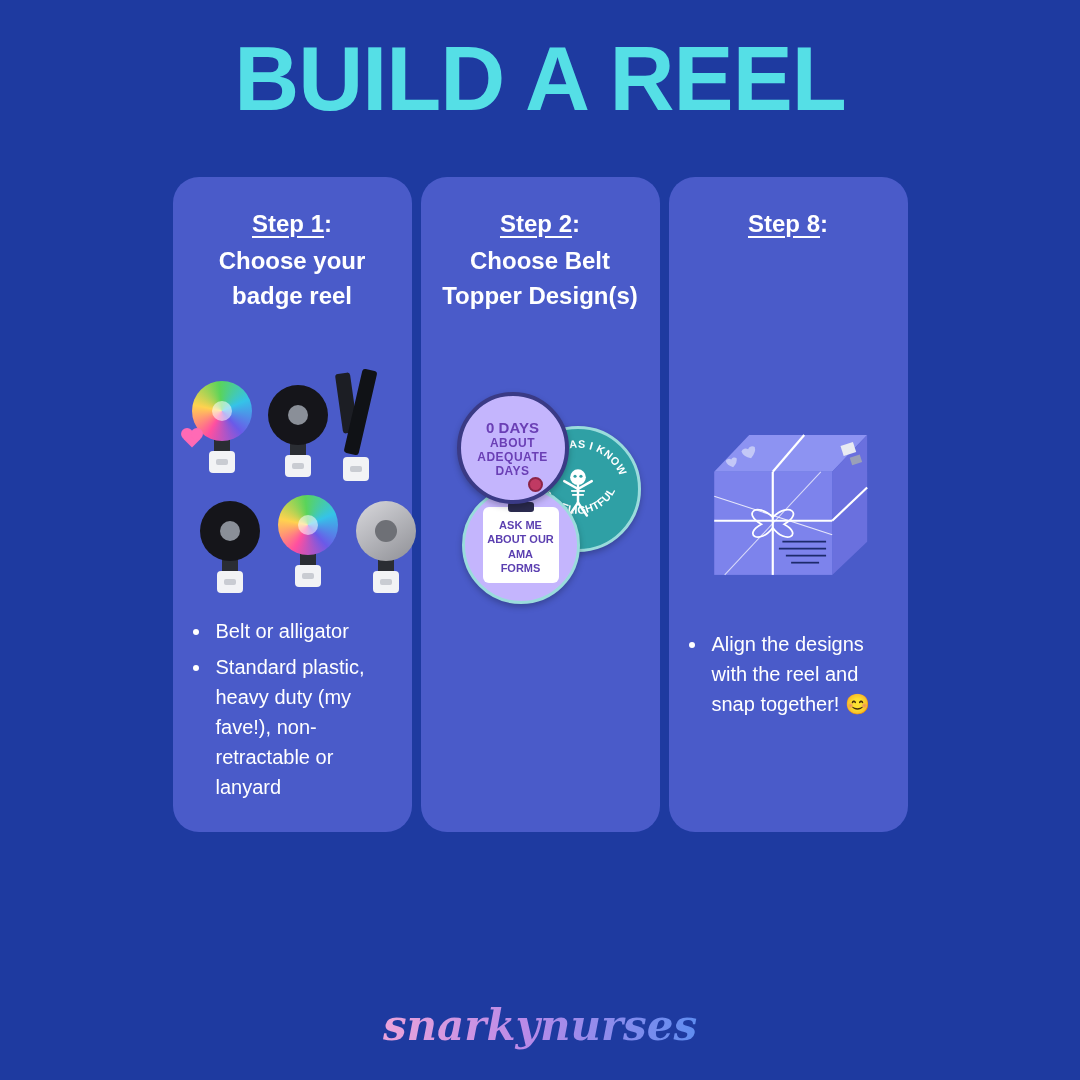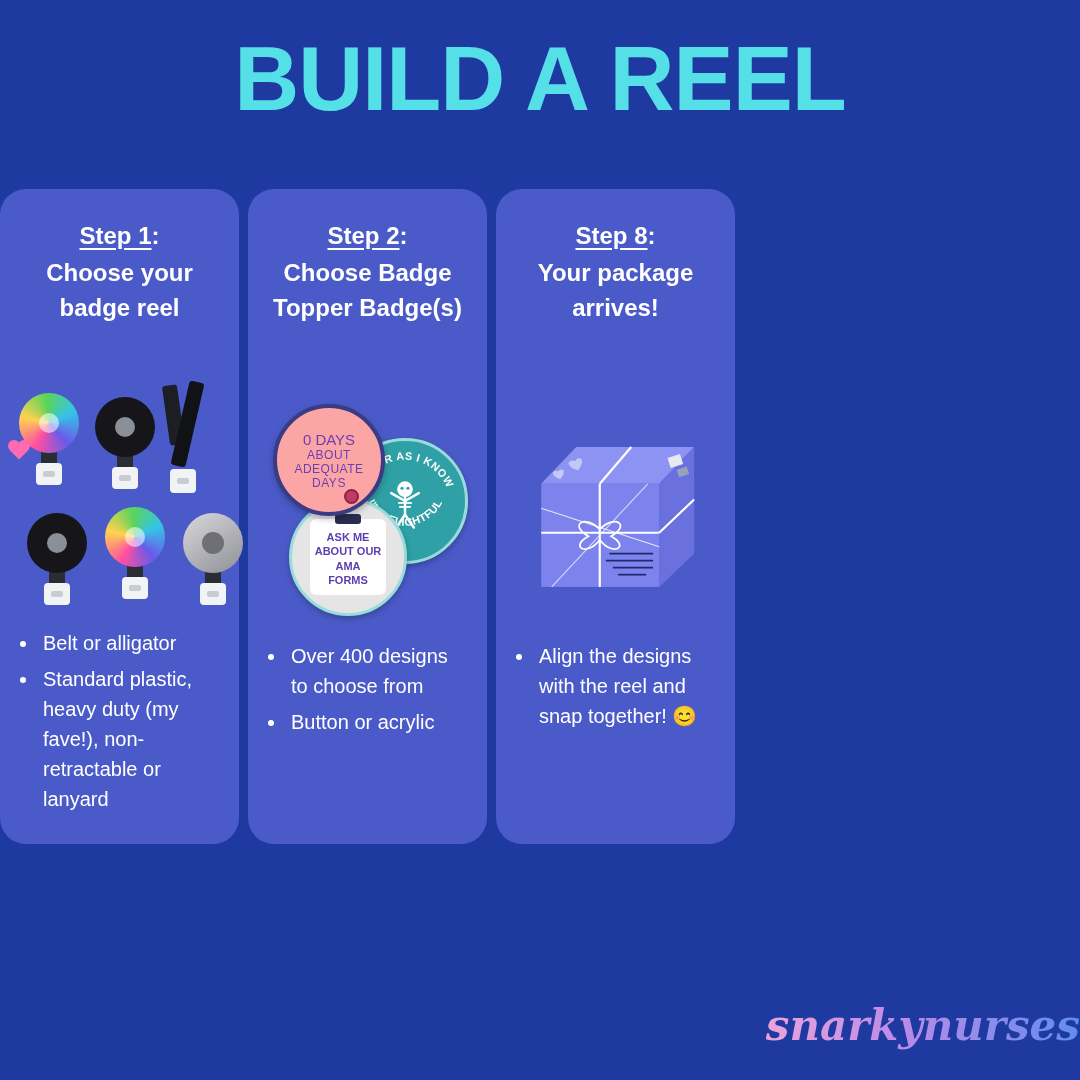--- a/index.html
+++ b/index.html
@@ -12,36 +12,36 @@
     color:#fff;
   }
   .title {
     margin-top:28px;
     text-align:center;
     font-size:90px;
     font-weight:800;
     letter-spacing:-1px;
     color:#55dfe6;
   }
-  .cards { display:flex; gap:9px; margin-top:58px; }
+  .cards { display:flex; justify-content:center; gap:9px; margin-top:46px; }
   .card {
     width:239px; height:655px;
     background:#4a5bc9;
     border-radius:26px;
     padding:30px 19px 24px;
     display:flex; flex-direction:column;
   }
   .card-head { text-align:center; font-size:24px; line-height:1.45; height:160px; }
   .step-label { font-weight:700; text-decoration:underline; text-underline-offset:4px; }
   .step-colon { font-weight:700; }
   .step-heading { font-weight:700; margin-top:2px; }
   .card-image { height:262px; display:flex; align-items:center; justify-content:center; }
   .bullets { list-style:disc; padding-left:20px; font-size:20px; line-height:1.5; }
   .bullets li { margin-bottom:6px; padding-left:4px; }
-  .footer-wrap { position:absolute; bottom:30px; left:0; width:100%; text-align:right; }
+  .footer-wrap { position:absolute; bottom:30px; left:0; width:100%; text-align:center; }
   .footer {
     display:inline-block;
     font-size:42px; font-style:italic; font-weight:700;
     font-family:"DejaVu Serif", serif;
     background:linear-gradient(90deg,#eba4da 0%, #b98ae8 45%, #5f8df0 100%);
     -webkit-background-clip:text; background-clip:text; color:transparent;
   }
 
   
   .reels { position:relative; width:232px; height:240px; }
@@ -62,36 +62,36 @@
   .lanyard { position:absolute; right:4px; top:0; width:74px; height:118px; }
   .lan-strap1 { position:absolute; width:15px; height:86px; background:#101216; border-radius:3px; left:38px; top:0; transform:rotate(13deg); }
   .lan-strap2 { position:absolute; width:15px; height:60px; background:#1c1e24; border-radius:3px; left:24px; top:4px; transform:rotate(-8deg); }
   .lan-clip { position:absolute; left:28px; top:88px; width:26px; height:24px; background:#f2f3f5; border-radius:4px; }
   .lan-clip::after { content:""; position:absolute; left:7px; right:7px; top:9px; height:6px; background:#c9ccd2; border-radius:2px; }
 
   
   .badges { position:relative; width:212px; height:212px; }
   .badge { position:absolute; border-radius:50%; display:flex; align-items:center; justify-content:center; text-align:center; }
   .badge-staff {
-    left:6px; top:0; width:112px; height:112px; z-index:3;
-    background:#fca5a5; border:4px solid #3a3a85;
-    color:#6a3fb5; font-weight:400; flex-direction:column;
+    left:17px; top:0; width:112px; height:112px; z-index:3;
+    background:#c4b5fd; border:4px solid #3a3a85;
+    color:#6a3fb5; font-weight:700; flex-direction:column;
     box-shadow:0 3px 6px rgba(0,0,0,0.25);
   }
   .badge-staff .l1 { font-size:15px; }
   .badge-staff .l2,.badge-staff .l3,.badge-staff .l4 { font-size:12px; letter-spacing:0.5px; }
   .berry { position:absolute; bottom:8px; right:22px; width:15px; height:15px; border-radius:50%; background:#c03a63; border:2px solid #8d2446; }
   .badge-delightful {
     right:0; top:34px; width:126px; height:126px; z-index:1;
     background:#2fa0a5; border:3px solid #9adcdc;
     box-shadow:0 3px 6px rgba(0,0,0,0.25);
   }
   .badge-ama {
     left:22px; bottom:0; width:118px; height:118px; z-index:2;
-    background:#e5e5e5; border:3px solid #9adcdc;
+    background:#c4b5fd; border:3px solid #9adcdc;
     box-shadow:0 3px 6px rgba(0,0,0,0.25);
   }
   .clipboard { width:76px; background:#ffffff; border-radius:6px; padding:11px 4px 8px; position:relative; }
   .clipboard::before { content:""; position:absolute; top:-5px; left:50%; transform:translateX(-50%); width:26px; height:10px; background:#2b2b4f; border-radius:3px; }
   .clip-text { color:#5b3fb0; font-weight:700; font-size:11px; line-height:1.3; text-align:center; }
 </style>
 </head>
 <body>
 
 <h1 class="title">BUILD A REEL</h1>
@@ -140,21 +140,21 @@
     </div>
     <ul class="bullets">
       <li>Belt or alligator</li>
       <li>Standard plastic, heavy duty (my fave!), non-retractable or lanyard</li>
     </ul>
   </div>
 
   <div class="card">
     <div class="card-head">
       <span class="step-label">Step 2</span><span class="step-colon">:</span>
-      <div class="step-heading">Choose Badge Topper Badge(s)</div>
+      <div class="step-heading">Choose Belt Topper Design(s)</div>
     </div>
     <div class="card-image">
       <div class="badges">
 
         <div class="badge badge-staff">
           <div class="l1">0 DAYS</div>
           <div class="l2">ABOUT</div>
           <div class="l3">ADEQUATE</div>
           <div class="l4">DAYS</div>
           <div class="berry"></div>
@@ -189,30 +189,25 @@
           <div class="clipboard">
             <div class="clip-text">ASK ME</div>
             <div class="clip-text">ABOUT OUR</div>
             <div class="clip-text">AMA</div>
             <div class="clip-text">FORMS</div>
           </div>
         </div>
 
       </div>
     </div>
-    <ul class="bullets">
-      <li>Over 400 designs to choose from</li>
-      <li>Button or acrylic</li>
-    </ul>
   </div>
 
   <div class="card">
     <div class="card-head">
       <span class="step-label">Step 8</span><span class="step-colon">:</span>
-      <div class="step-heading">Your package arrives!</div>
     </div>
     <div class="card-image">
       <svg viewBox="0 0 230 200" width="208" height="182">
         <polygon points="30,70 70,28 205,28 165,70" fill="#8d93f2"></polygon>
         <polygon points="165,70 205,28 205,150 165,188" fill="#6a70de"></polygon>
         <rect x="30" y="70" width="135" height="118" fill="#7d83ec"></rect>
         <line x1="97" y1="70" x2="97" y2="188" stroke="#ffffff" stroke-width="2.5"></line>
         <line x1="97" y1="70" x2="133" y2="28" stroke="#ffffff" stroke-width="2.5"></line>
         <line x1="30" y1="126" x2="165" y2="126" stroke="#ffffff" stroke-width="2.5"></line>
         <line x1="165" y1="126" x2="205" y2="88" stroke="#ffffff" stroke-width="2.5"></line>

